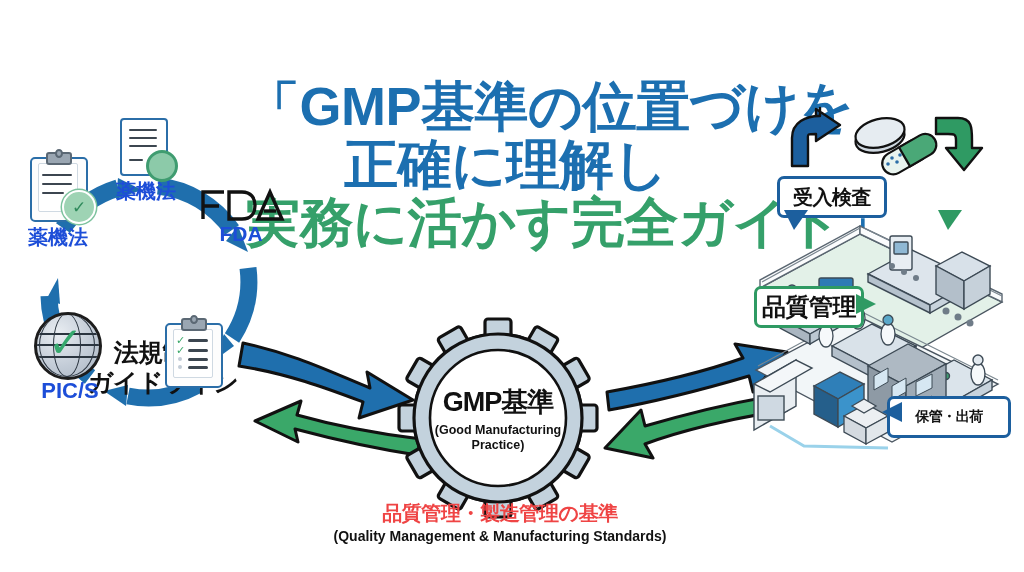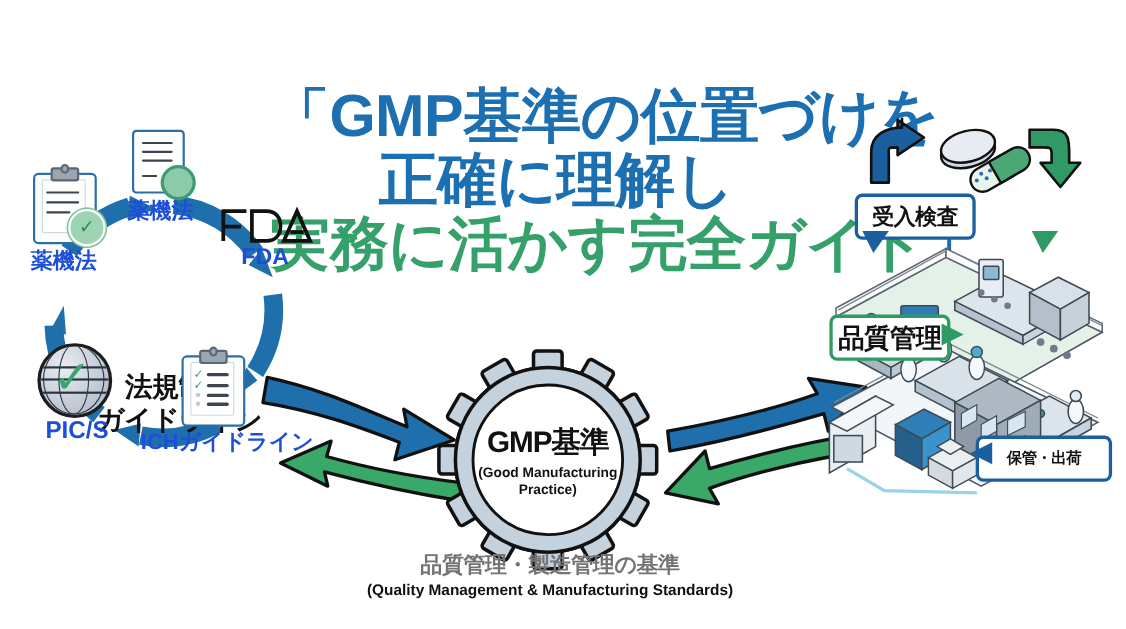--- a/index.html
+++ b/index.html
@@ -75,21 +75,21 @@
   
   .globe{position:relative;border-radius:50%;
     background:radial-gradient(circle at 35% 30%,#e9edf2 0%,#c3ccd7 55%,#a9b4c1 100%);
     border:3px solid #1d1d1d;overflow:hidden;}
   .mer{position:absolute;border:1.6px solid #2b3540;border-radius:50%;}
   .par{position:absolute;height:1.6px;background:#2b3540;left:0;right:0;}
 
   
   #gear-wrap{left:398px;top:318px;width:200px;height:200px;}
   #gear-caption{left:330px;top:500px;width:340px;text-align:center;}
-  #gear-caption .jp{font-size:20px;font-weight:700;color:#737373;letter-spacing:-0.4px;font-family:Liberation Serif, serif;}
+  #gear-caption .jp{font-size:20px;font-weight:700;color:#ef4444;letter-spacing:-0.4px;font-family:Liberation Serif, serif;}
   #gear-caption .en{font-size:14px;font-weight:700;color:#111;margin-top:1px;}
 
   .gear-text-jp{font-size:27px;font-weight:700;color:#111;letter-spacing:-1px;}
   .gear-text-en{font-size:12.5px;font-weight:600;color:#111;line-height:1.15;margin-top:3px;}
 
   
   #factory{left:740px;top:118px;width:284px;height:330px;}
   .callout{
     position:absolute;background:#fff;border-radius:7px;font-weight:700;color:#111;
     display:flex;align-items:center;justify-content:center;white-space:nowrap;
@@ -187,21 +187,20 @@
         <div class="dot-s" style="left:13px;top:39px;"></div>
         <div class="dot-s" style="left:13px;top:47px;"></div>
         <div class="tickline" style="left:23px;top:21px;width:20px;"></div>
         <div class="tickline" style="left:23px;top:31px;width:20px;"></div>
         <div class="tickline" style="left:23px;top:40px;width:20px;"></div>
         <div class="tickline" style="left:23px;top:48px;width:20px;"></div>
         <div class="clamp"></div>
         <div class="ring"></div>
       </div>
     </div>
-    <div class="cyc-label" style="left:128px;top:288px;width:150px;font-size:20px;">ICHガイドライン</div>
 
     <div class="icon-box" style="left:34px;top:212px;width:62px;height:62px;">
       <div class="globe" style="width:62px;height:62px;">
         <div class="mer" style="left:16px;top:-2px;width:26px;height:62px;"></div>
         <div class="mer" style="left:2px;top:-2px;width:54px;height:62px;"></div>
         <div class="par" style="top:18px;"></div>
         <div class="par" style="top:29px;"></div>
         <div class="par" style="top:41px;"></div>
       </div>
       <div class="abs" style="left:14px;top:10px;color:#35a86d;font-size:42px;font-weight:700;line-height:1;">✓</div>

